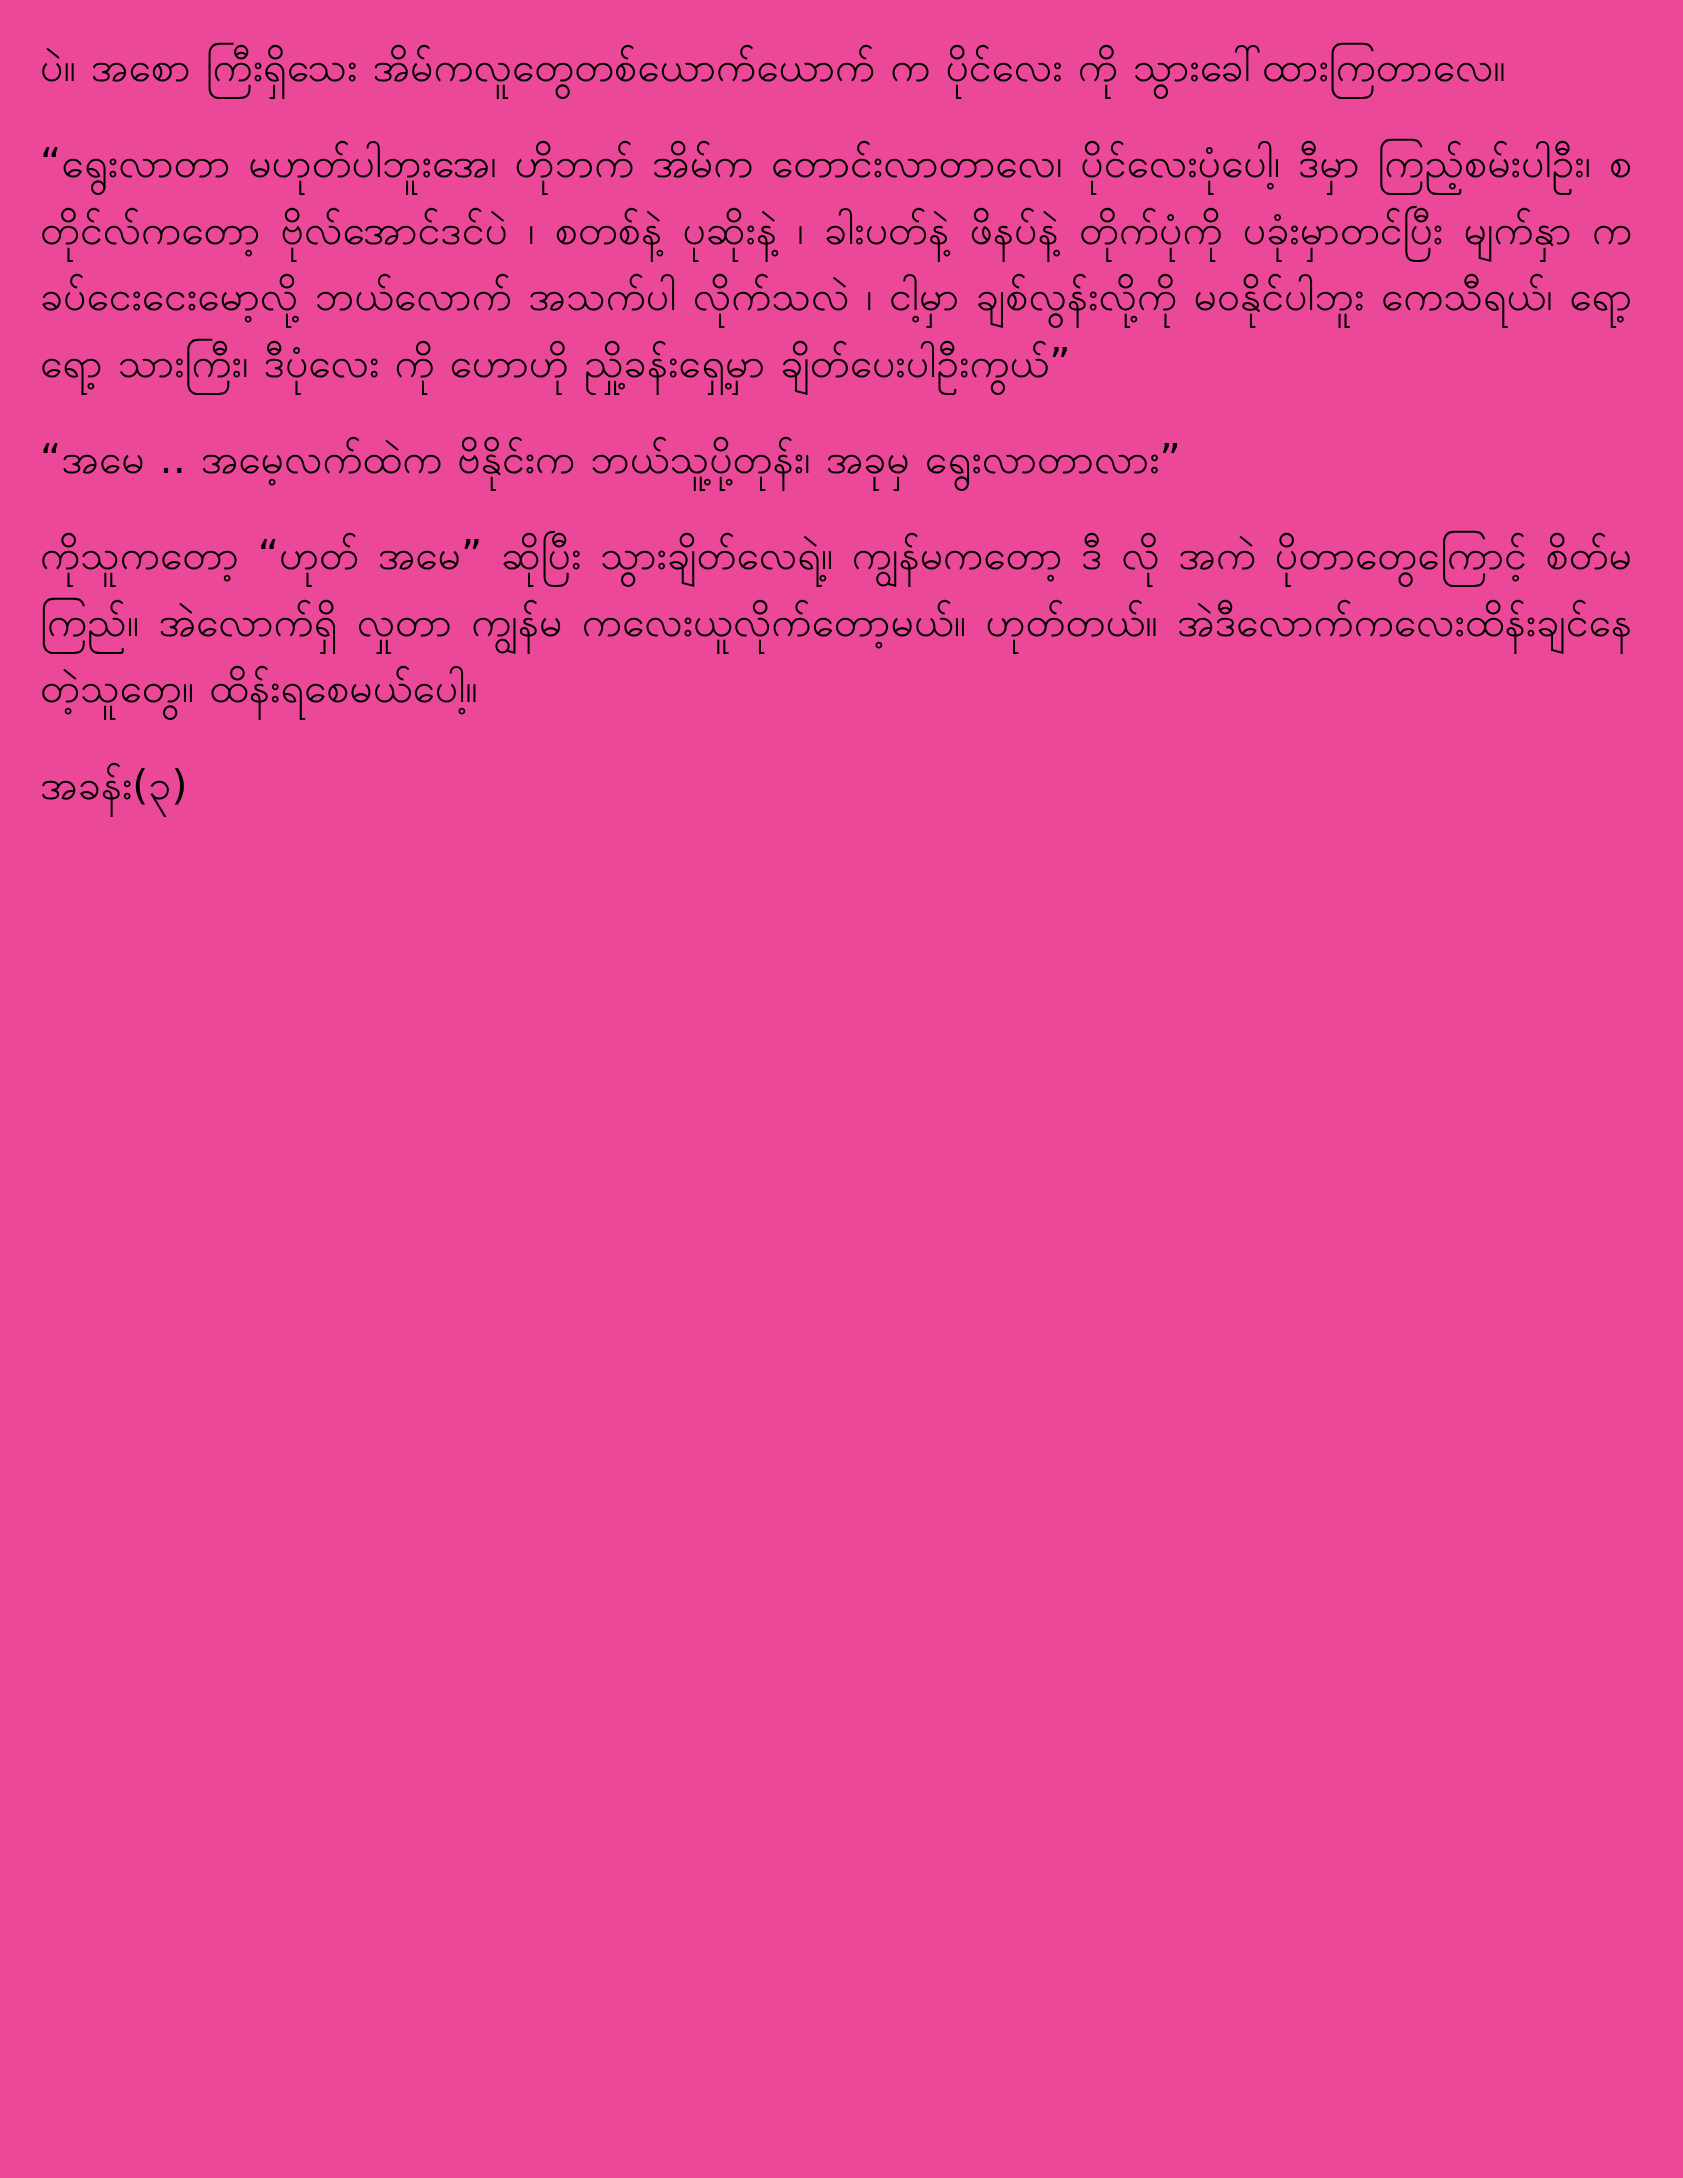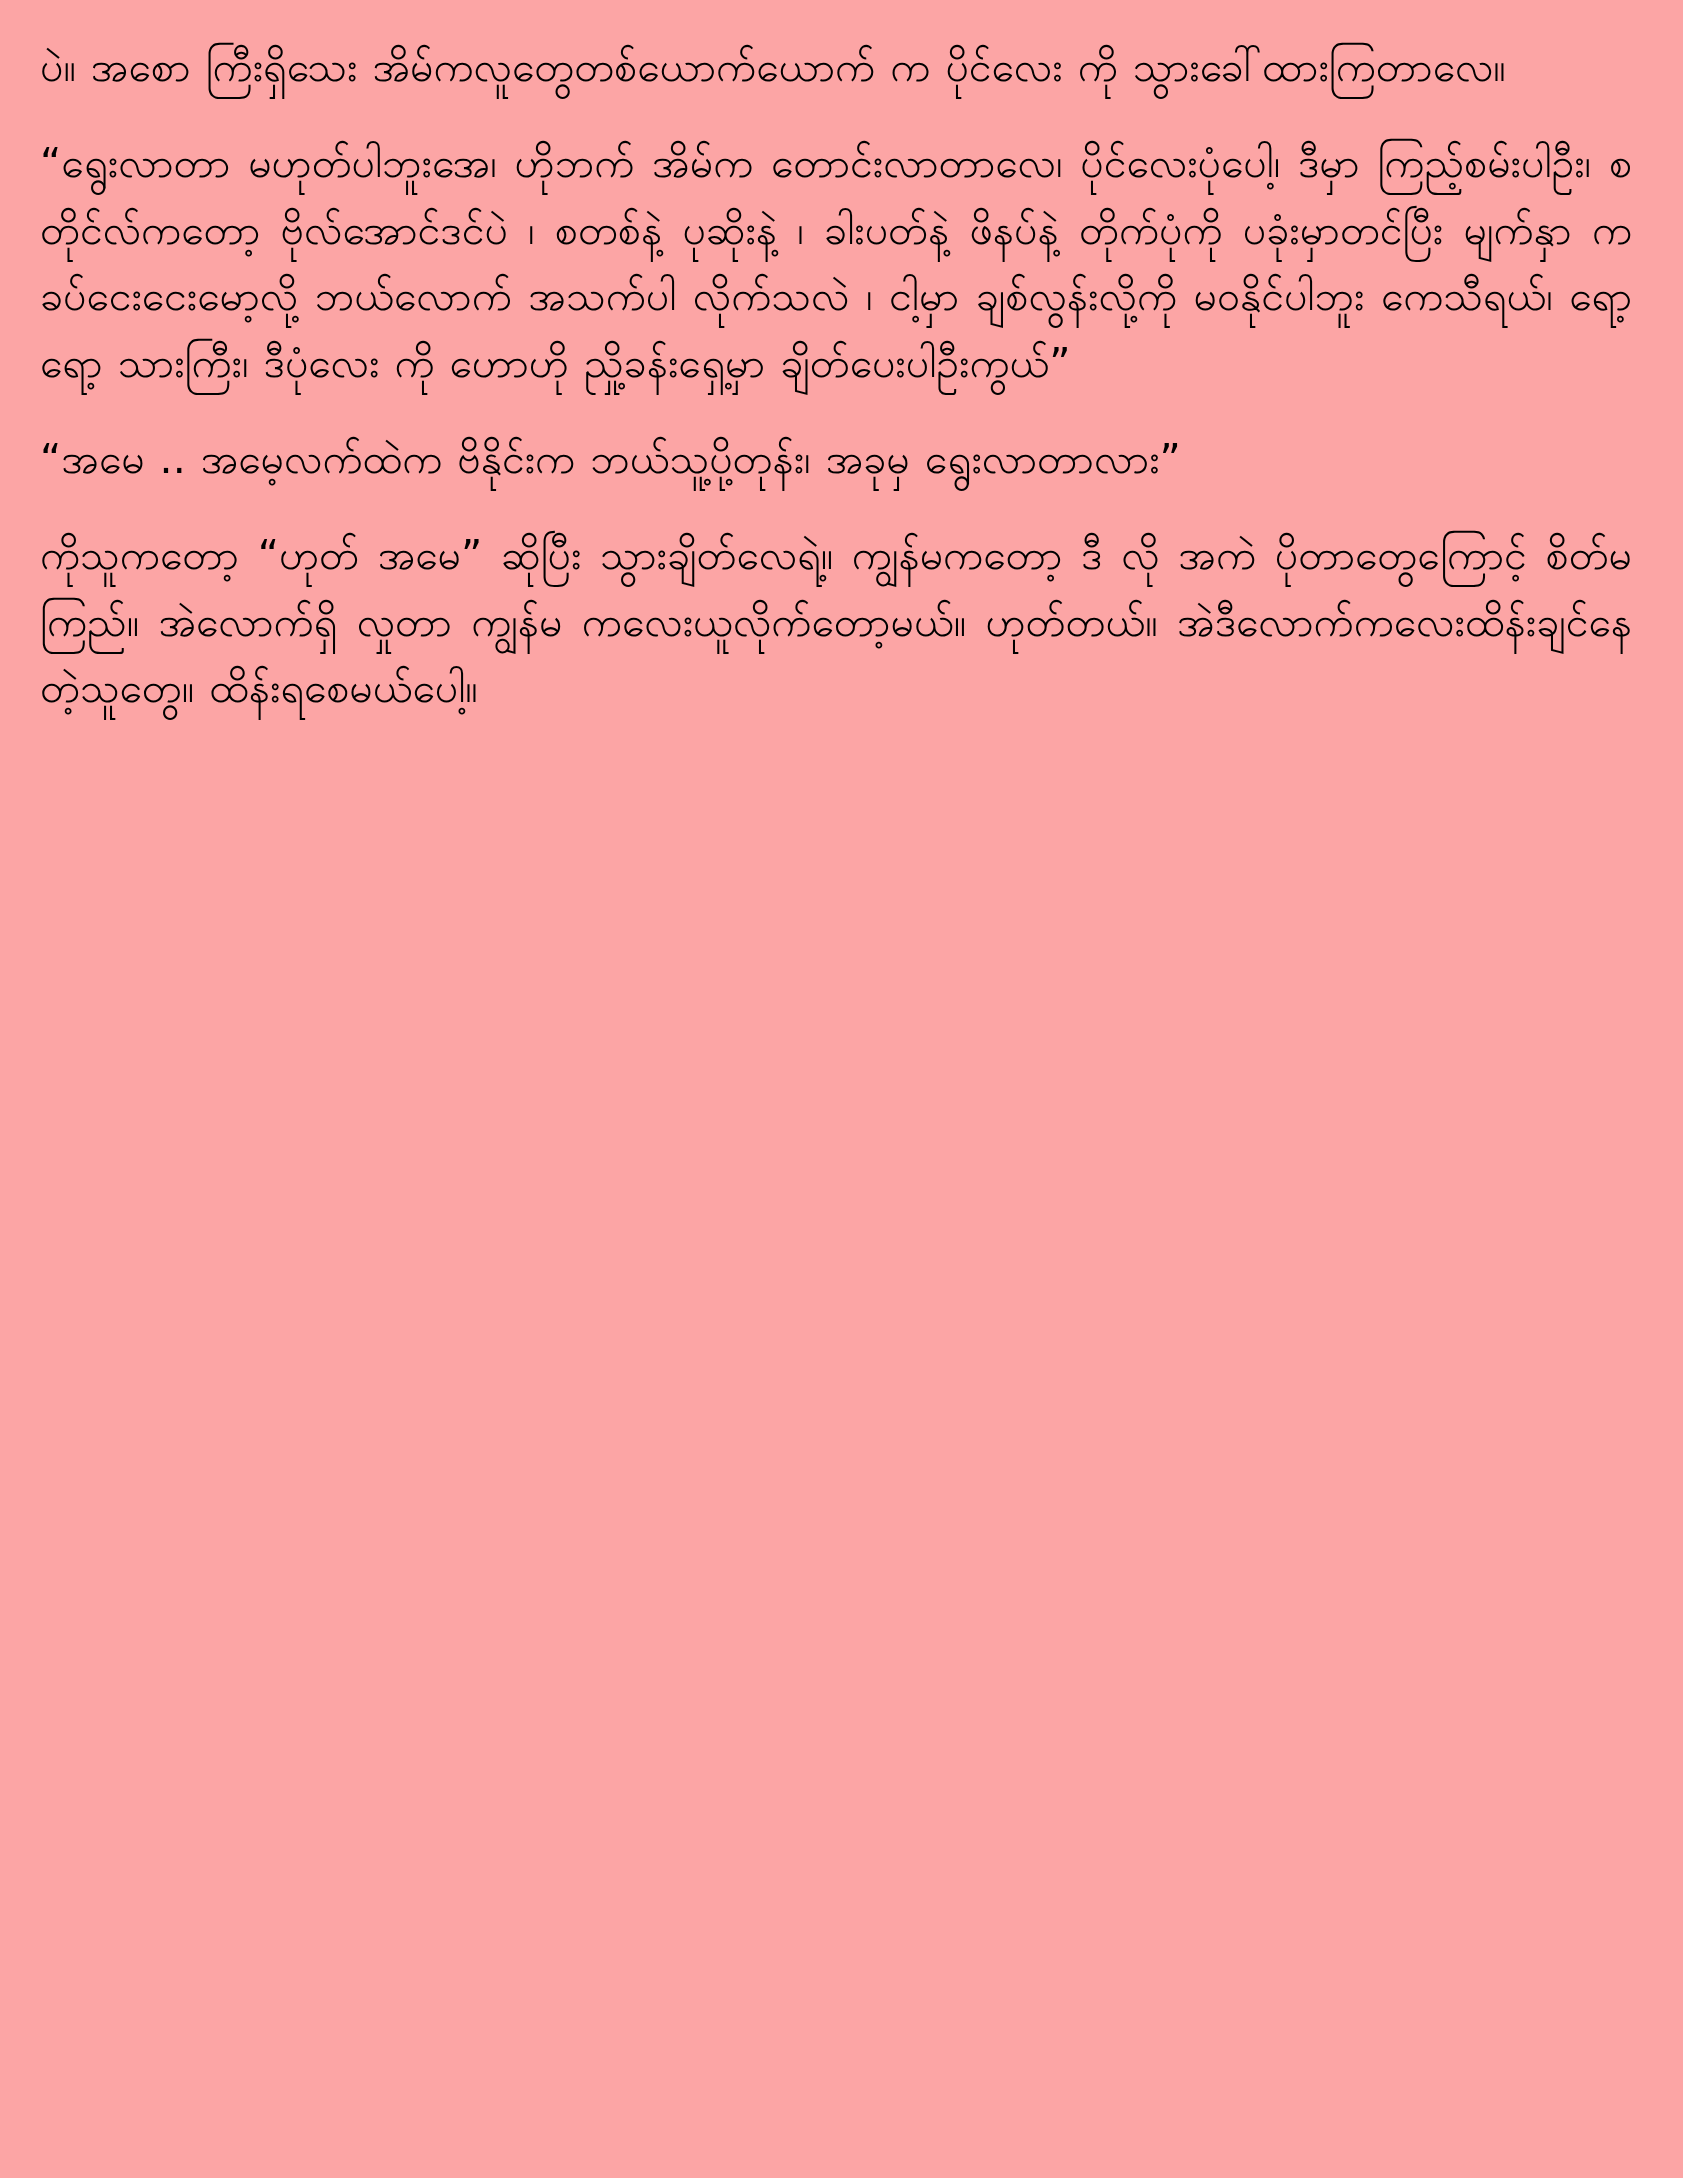--- a/index.html
+++ b/index.html
@@ -11,21 +11,21 @@
     width: 1683px;
     min-height: 2178px;
     font-family: "DejaVu Sans", "Liberation Sans", sans-serif;
     color: #000000;
   }
   .page {
     width: 1683px;
     min-height: 2178px;
     box-sizing: border-box;
     padding: 34px 51px 30px 40px;
-    background: #fca5a5;
+    background: #ec4899;
   }
   .para {
     font-size: 41px;
     line-height: 1.62;
     margin: 0 0 30px 0;
     text-align: left;
     word-spacing: 2px;
     letter-spacing: 0px;
     font-weight: 400;
   }
@@ -46,17 +46,18 @@
 <div class="page">
 
   <p class="para justified">ပဲ။ အစော ကြီးရှိသေး အိမ်ကလူတွေတစ်ယောက်ယောက် က ပိုင်လေး ကို သွားခေါ်ထားကြတာလေ။</p>
 
   <p class="para justified">“ရွေးလာတာ မဟုတ်ပါဘူးအေ၊ ဟိုဘက် အိမ်က တောင်းလာတာလေ၊ ပိုင်လေးပုံပေါ့၊ ဒီမှာ ကြည့်စမ်းပါဦး၊ စတိုင်လ်ကတော့ ဗိုလ်အောင်ဒင်ပဲ ၊ စတစ်နဲ့ ပုဆိုးနဲ့ ၊ ခါးပတ်နဲ့ ဖိနပ်နဲ့ တိုက်ပုံကို ပခုံးမှာတင်ပြီး မျက်နှာ က ခပ်ငေးငေးမော့လို့ ဘယ်လောက် အသက်ပါ လိုက်သလဲ ၊ ငါ့မှာ ချစ်လွန်းလို့ကို မဝနိုင်ပါဘူး ကေသီရယ်၊ ရော့ ရော့ သားကြီး၊ ဒီပုံလေး ကို ဟောဟို ညှို့ခန်းရှေ့မှာ ချိတ်ပေးပါဦးကွယ်”</p>
 
   <p class="para justified">“အမေ .. အမေ့လက်ထဲက ဗိနိုင်းက ဘယ်သူ့ပို့တုန်း၊ အခုမှ ရွေးလာတာလား”</p>
 
   <p class="para justified">ကိုသူကတော့ “ဟုတ် အမေ” ဆိုပြီး သွားချိတ်လေရဲ့။ ကျွန်မကတော့ ဒီ လို အကဲ ပိုတာတွေကြောင့် စိတ်မကြည်။ အဲလောက်ရှိ လှုတာ ကျွန်မ ကလေးယူလိုက်တော့မယ်။ ဟုတ်တယ်။ အဲဒီလောက်ကလေးထိန်းချင်နေ တဲ့သူတွေ။ ထိန်းရစေမယ်ပေါ့။</p>
 
+  <p class="heading">အခန်း(၃)</p>
 
 
 
 </div>
 
 
 </body></html>

